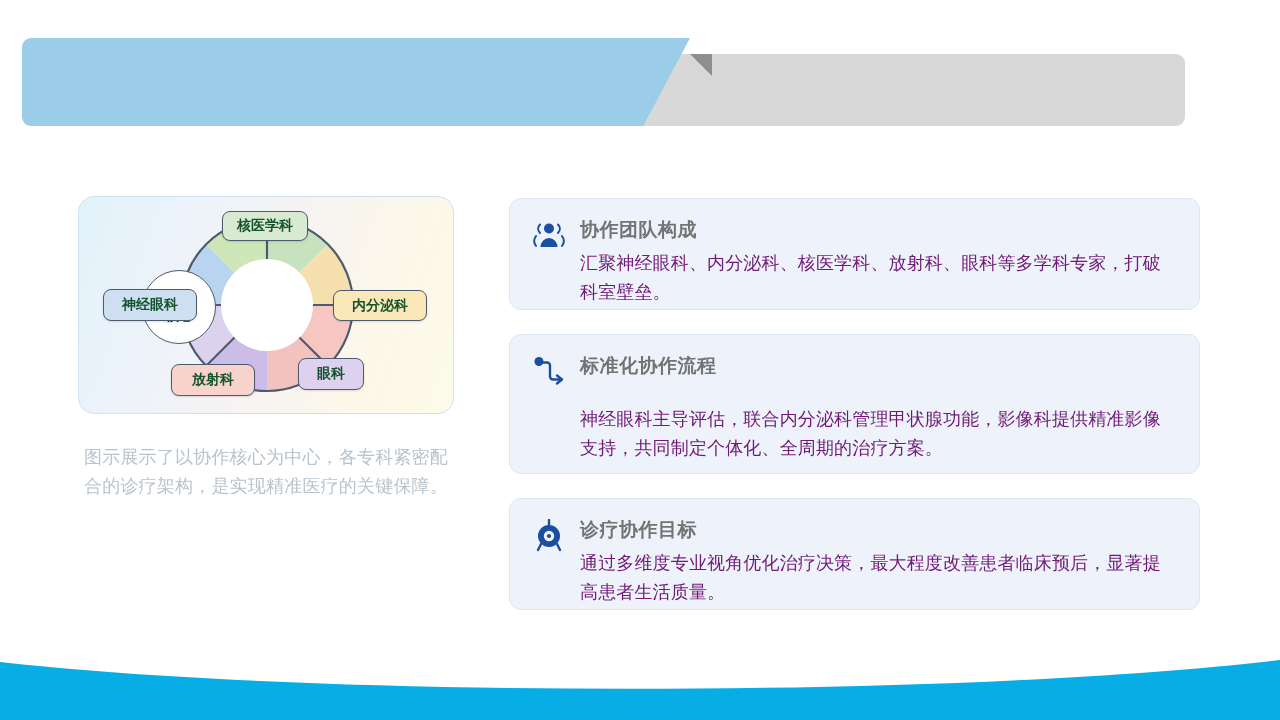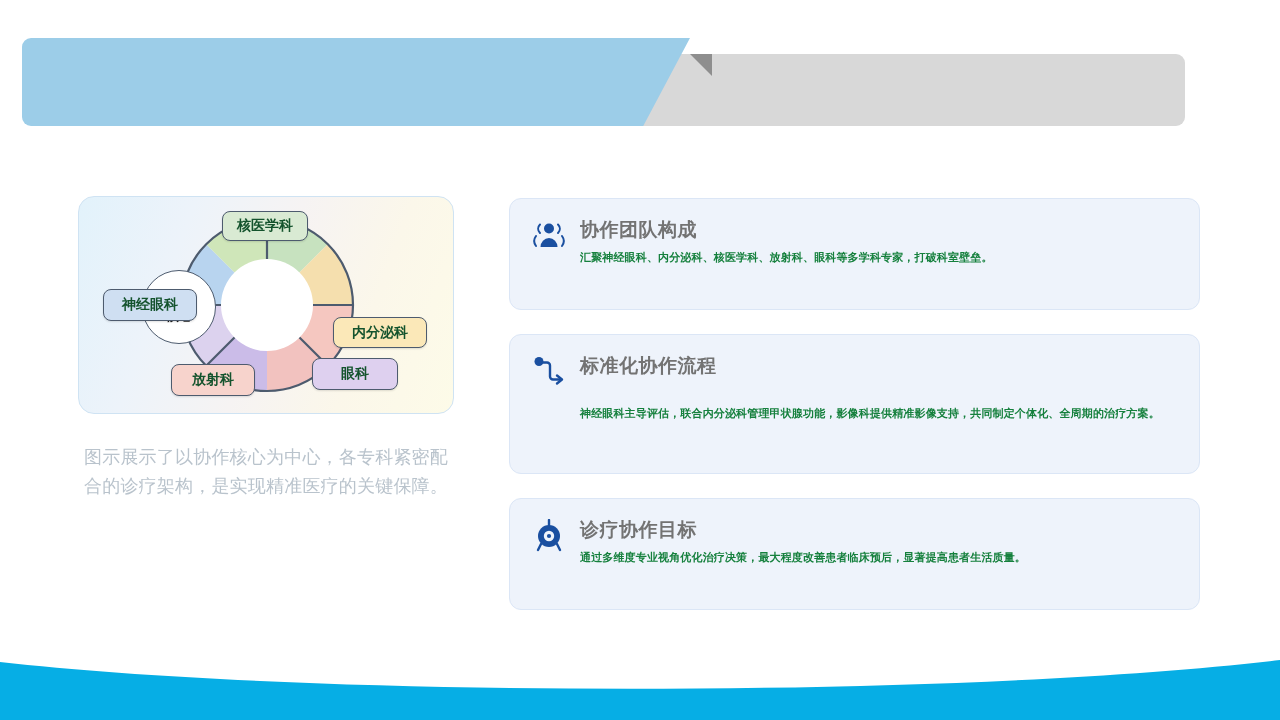--- a/index.html
+++ b/index.html
@@ -69,22 +69,22 @@
   }
   .node-core {
     position: absolute;
     width: 74px; height: 74px; border-radius: 50%;
     background: #ffffff; border: 1.6px solid #4d5b6e;
     display: flex; flex-direction: column; align-items: center; justify-content: center;
     font-size: 14px; font-weight: bold; color: #1a1a1a; line-height: 1.15;
     left: 151px; top: 269px;
   }
   .n-top    { left: 222px; top: 211px; width: 86px;  height: 30px; background: #d9ead3; }
-  .n-right  { left: 333px; top: 290px; width: 94px;  height: 31px; background: #fbe8b8; margin-top: 27px; }
-  .n-br     { left: 312px; top: 358px; width: 86px;  height: 32px; background: #ded0ef; }
+  .n-right  { left: 333px; top: 290px; width: 94px;  height: 31px; background: #fbe8b8; }
+  .n-br     { left: 298px; top: 358px; width: 66px;  height: 32px; background: #ded0ef; }
   .n-bl     { left: 171px; top: 364px; width: 84px;  height: 32px; background: #f7d3cc; }
   .n-left   { left: 103px; top: 289px; width: 94px;  height: 32px; background: #cfdff2; }
 
   .caption {
     position: absolute; left: 84px; top: 443px; width: 378px;
     font-size: 18px; line-height: 1.62; color: #b9c3cc;
     letter-spacing: 0.2px;
   }
 
   
@@ -100,23 +100,22 @@
   .card-icon {
     position: absolute; left: 22px; top: 20px;
     width: 34px; height: 34px;
     color: #1a4fa0;
   }
   .card-title {
     font-size: 19px; font-weight: bold; color: #737373;
     letter-spacing: 0.5px; margin-bottom: 6px;
   }
   .card-body {
-    font-size: 11px; line-height: 1.62; color: #15803d;
+    font-size: 18px; line-height: 1.62; color: #701a75;
     letter-spacing: 0.15px;
-    font-weight: bold;
   }
   #card-1 { height: 112px; }
   #card-1 .card-body { margin-top: 2px; }
   #card-2 { height: 140px; }
   #card-2 .card-title { margin-bottom: 26px; }
   #card-3 { height: 112px; }
 
   
   .wave { position: absolute; left: 0; bottom: 0; width: 1280px; height: 80px; }
 </style>

